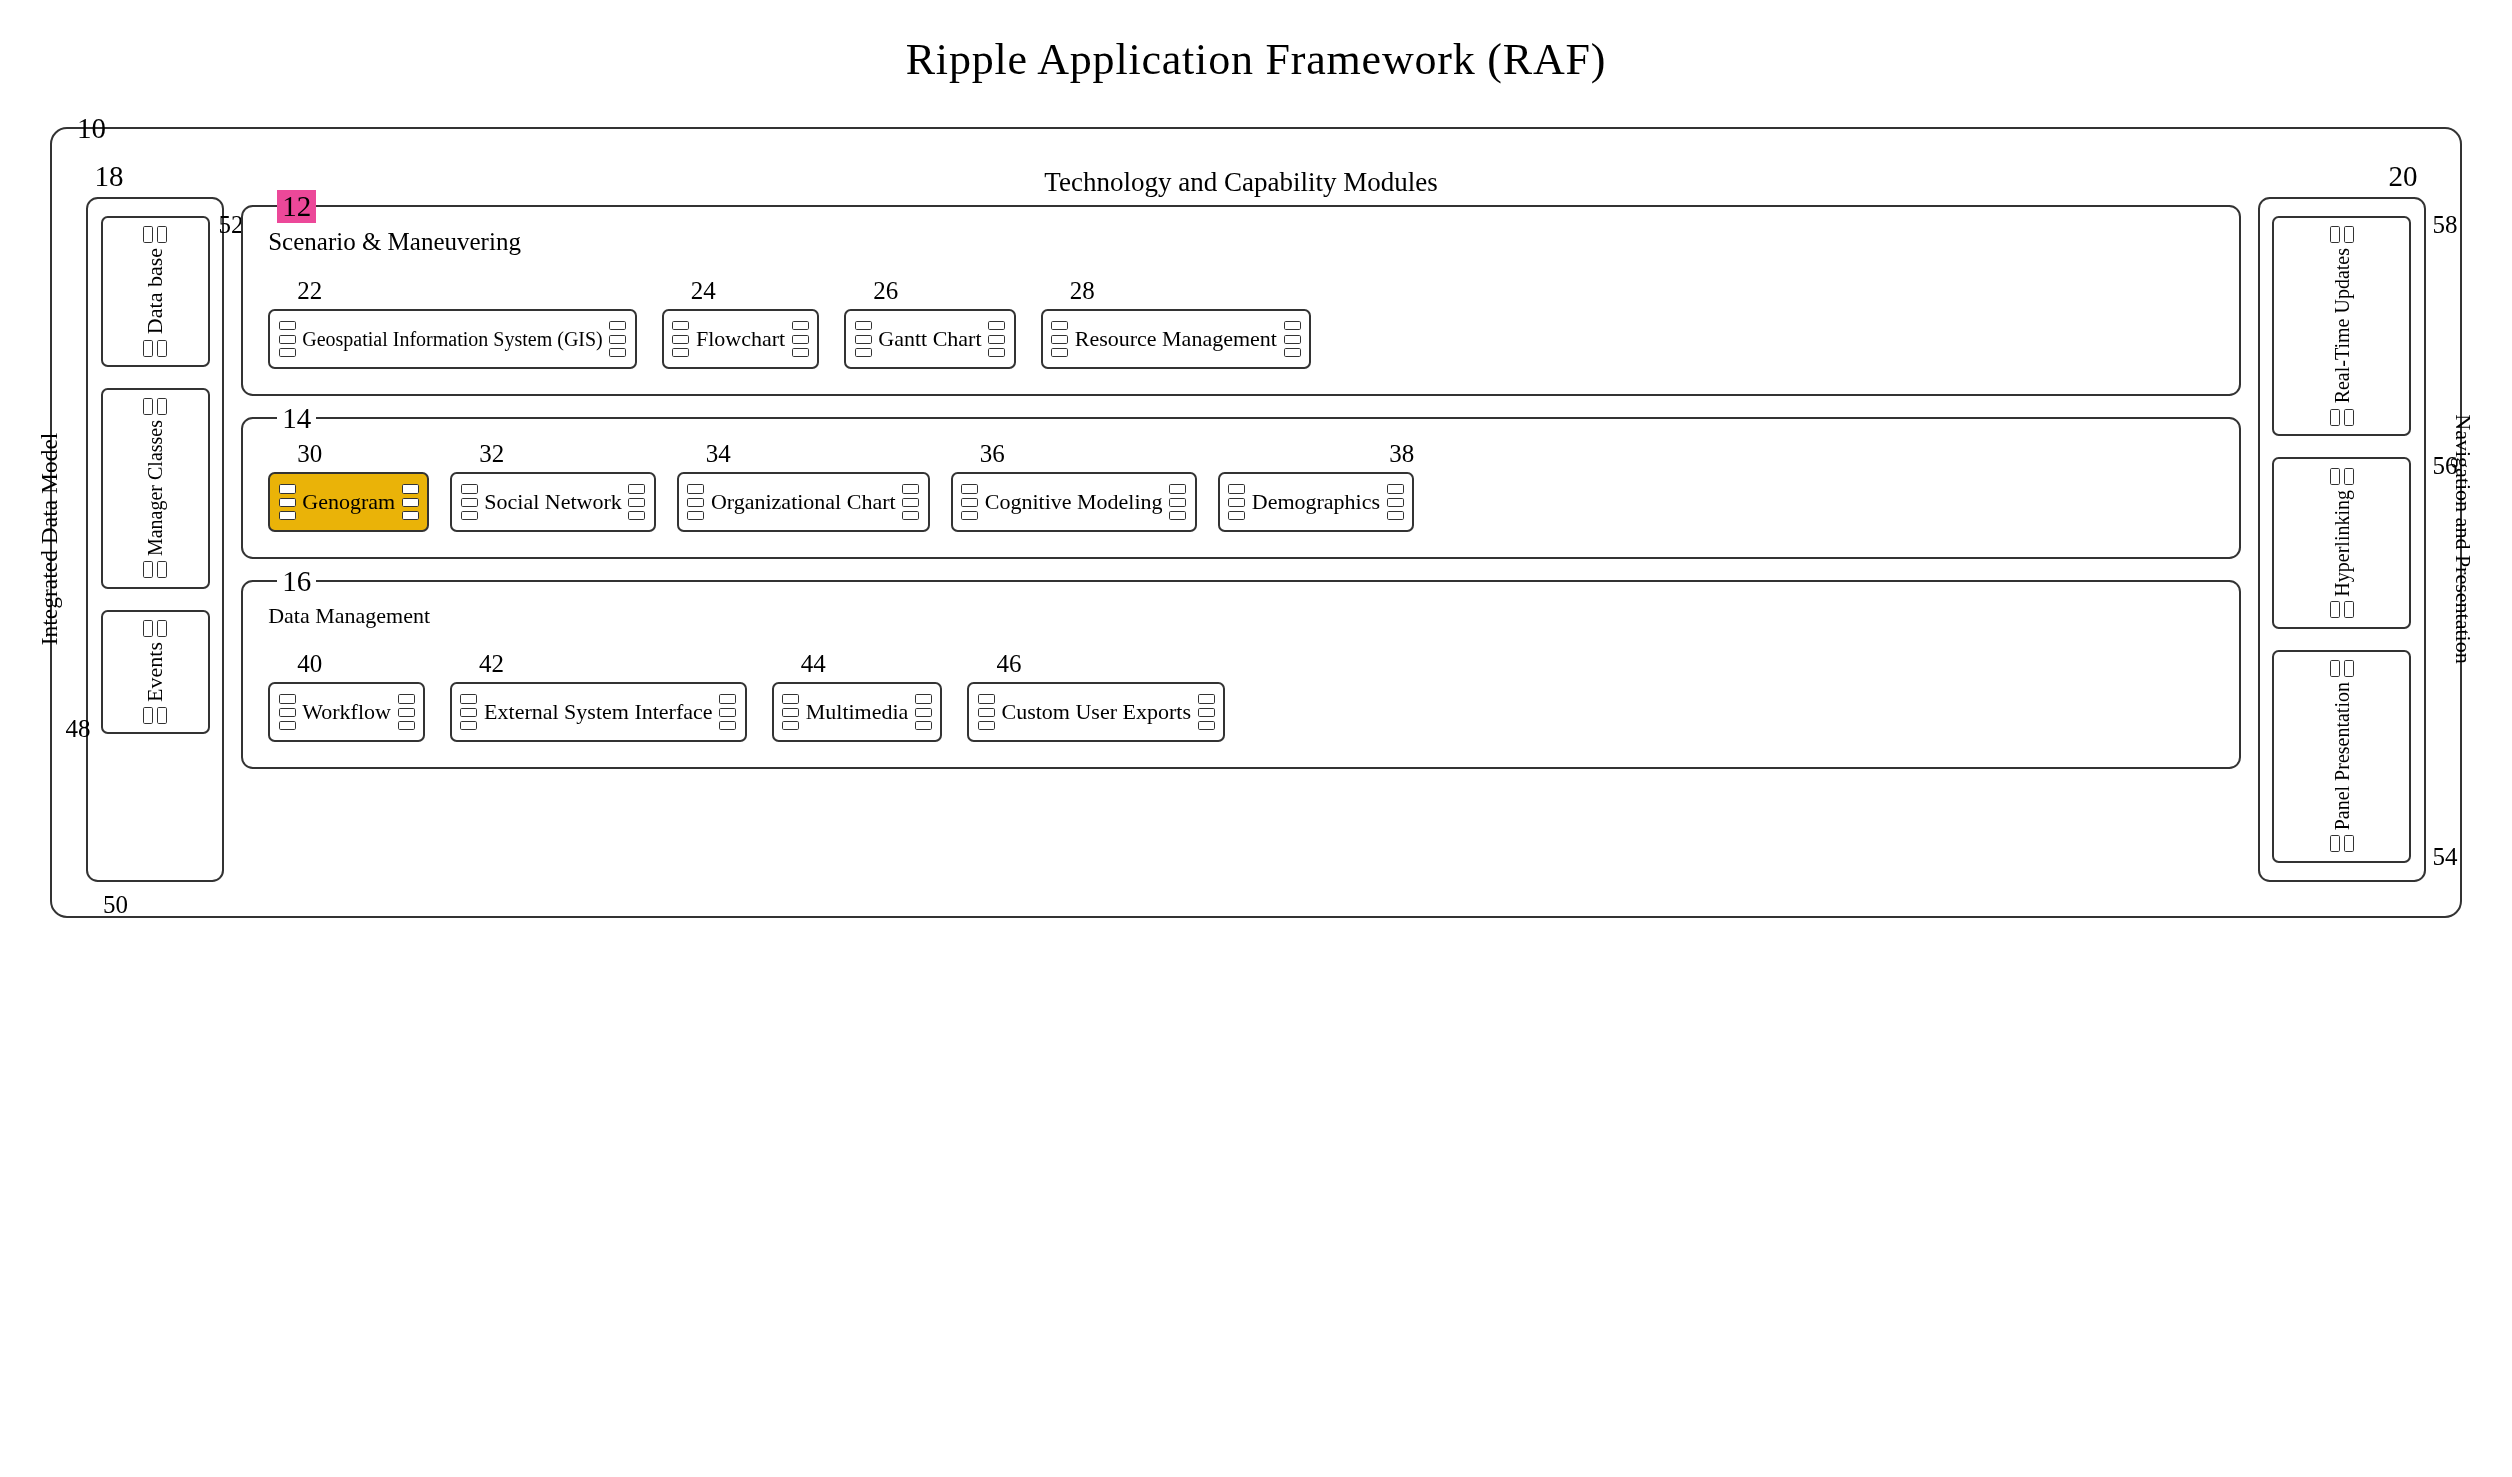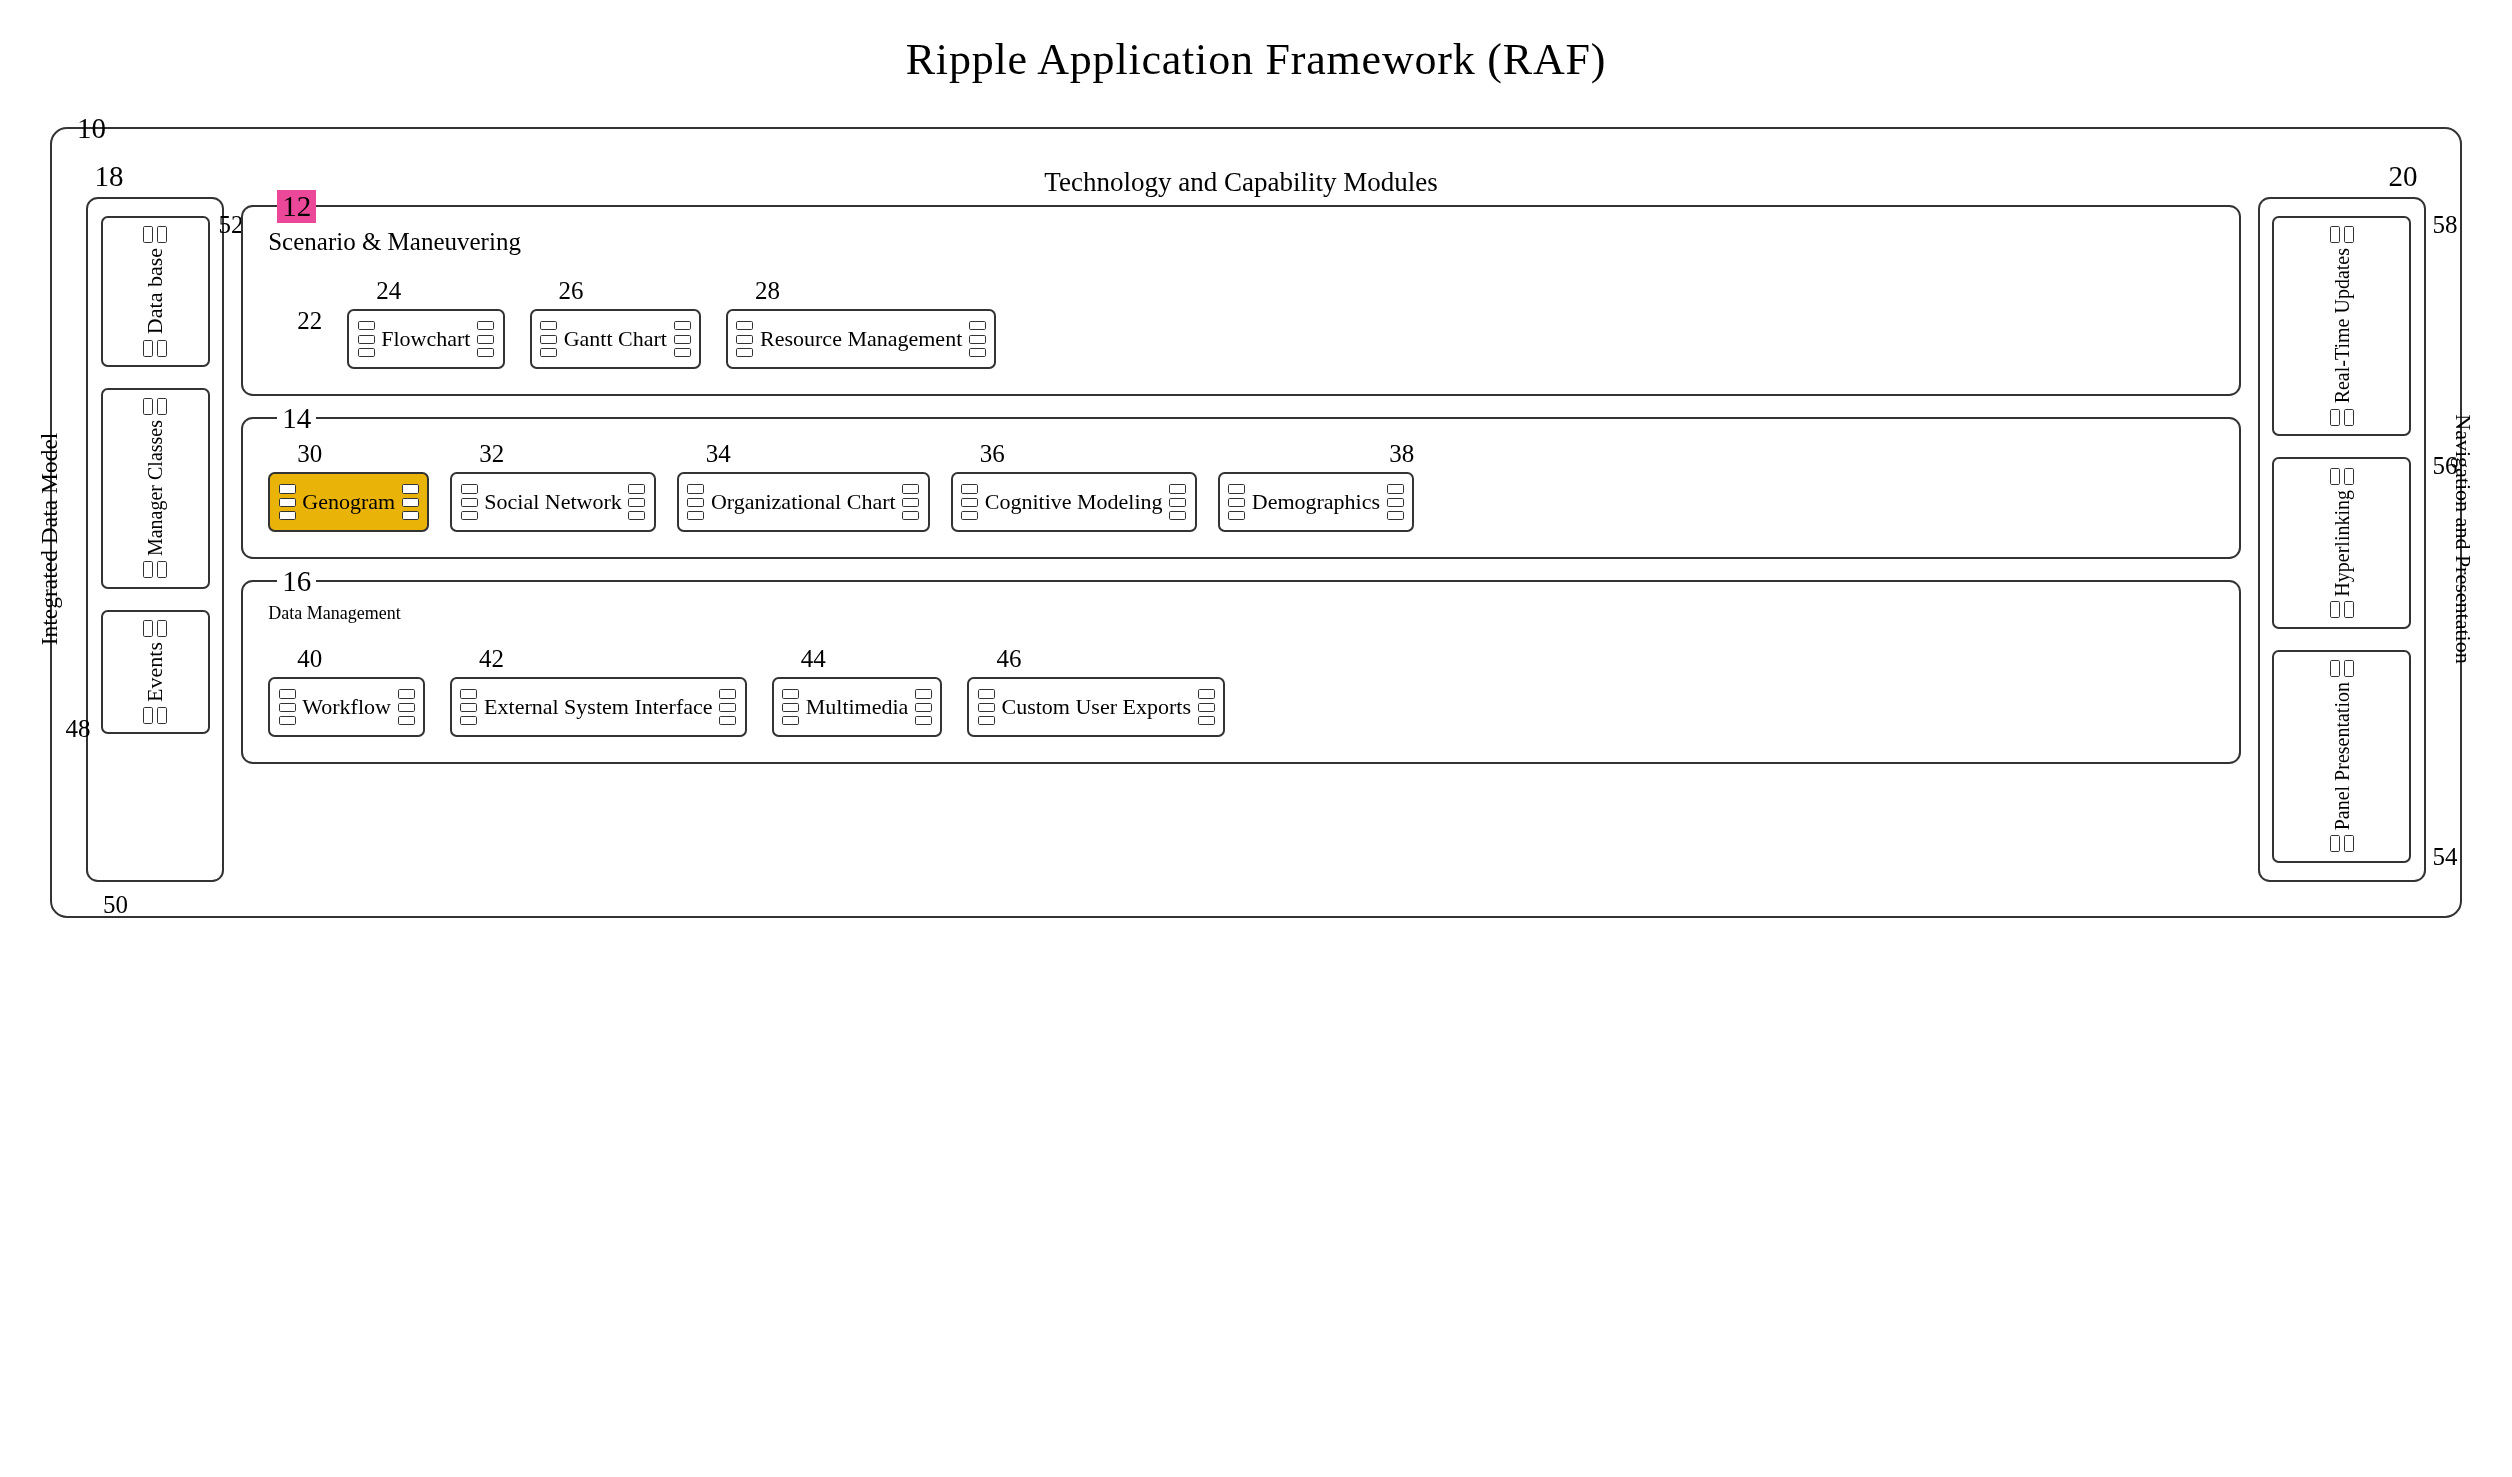--- a/index.html
+++ b/index.html
@@ -119,20 +119,33 @@
     <div style="flex:1; display:flex; flex-direction:column; gap:21px; position:relative; padding-top:42px;">
       <div style="position:absolute; top:4.2px; left:50%; transform:translateX(-50%); font-size:27px; white-space:nowrap;">Technology and Capability Modules</div>
 
       <div style="border:2.1px solid #333; border-radius:11.8px; padding:21px 25px 25px 25px; position:relative;">
         <span style="position:absolute; top:-17px; left:34px; font-size:29px; background:#ec4899; padding:0 5px;">12</span>
         <div style="font-size:25px; margin-bottom:21px;">Scenario &amp; Maneuvering</div>
         <div style="display:flex; flex-direction:row; gap:25px; align-items:center;">
 
           <div style="display:flex; flex-direction:column; align-items:flex-start;">
             <span style="font-size:25px; margin-bottom:4.2px; margin-left:29px;">22</span>
+            <div style="border:2.1px solid #333; border-radius:6.7px; padding:10px 8.4px; background:white; display:flex; flex-direction:row; align-items:center; min-width:168px;">
+              <div style="display:flex; flex-direction:column; gap:4.2px; margin-right:6.7px;">
+                <span style="display:block; width:17px; height:9.2px; border:1.7px solid #333; border-radius:1.7px; background:white;"></span>
+                <span style="display:block; width:17px; height:9.2px; border:1.7px solid #333; border-radius:1.7px; background:white;"></span>
+                <span style="display:block; width:17px; height:9.2px; border:1.7px solid #333; border-radius:1.7px; background:white;"></span>
+              </div>
+              <div style="font-size:20px; line-height:1.35; text-align:left;">Geospatial Information System (GIS)</div>
+              <div style="display:flex; flex-direction:column; gap:4.2px; margin-left:6.7px;">
+                <span style="display:block; width:17px; height:9.2px; border:1.7px solid #333; border-radius:1.7px; background:white;"></span>
+                <span style="display:block; width:17px; height:9.2px; border:1.7px solid #333; border-radius:1.7px; background:white;"></span>
+                <span style="display:block; width:17px; height:9.2px; border:1.7px solid #333; border-radius:1.7px; background:white;"></span>
+              </div>
+            </div>
           </div>
 
           <div style="display:flex; flex-direction:column; align-items:flex-start;">
             <span style="font-size:25px; margin-bottom:4.2px; margin-left:29px;">24</span>
             <div style="border:2.1px solid #333; border-radius:6.7px; padding:10px 8.4px; background:white; display:flex; flex-direction:row; align-items:center; min-width:143px;">
               <div style="display:flex; flex-direction:column; gap:4.2px; margin-right:6.7px;">
                 <span style="display:block; width:17px; height:9.2px; border:1.7px solid #333; border-radius:1.7px; background:white;"></span>
                 <span style="display:block; width:17px; height:9.2px; border:1.7px solid #333; border-radius:1.7px; background:white;"></span>
                 <span style="display:block; width:17px; height:9.2px; border:1.7px solid #333; border-radius:1.7px; background:white;"></span>
               </div>
@@ -269,21 +282,21 @@
                 <span style="display:block; width:17px; height:9.2px; border:1.7px solid #333; border-radius:1.7px; background:white;"></span>
               </div>
             </div>
           </div>
 
         </div>
       </div>
 
       <div style="border:2.1px solid #333; border-radius:11.8px; padding:21px 25px 25px 25px; position:relative;">
         <span style="position:absolute; top:-17px; left:34px; font-size:29px; background:white; padding:0 5px;">16</span>
-        <div style="font-size:18px; margin-bottom:21px;">Data Management</div>
+        <div style="font-size:22px; margin-bottom:21px;">Data Management</div>
         <div style="display:flex; flex-direction:row; gap:25px; align-items:center;">
 
           <div style="display:flex; flex-direction:column; align-items:flex-start;">
             <span style="font-size:25px; margin-bottom:4.2px; margin-left:29px;">40</span>
             <div style="border:2.1px solid #333; border-radius:6.7px; padding:10px 8.4px; background:white; display:flex; flex-direction:row; align-items:center; min-width:143px;">
               <div style="display:flex; flex-direction:column; gap:4.2px; margin-right:6.7px;">
                 <span style="display:block; width:17px; height:9.2px; border:1.7px solid #333; border-radius:1.7px; background:white;"></span>
                 <span style="display:block; width:17px; height:9.2px; border:1.7px solid #333; border-radius:1.7px; background:white;"></span>
                 <span style="display:block; width:17px; height:9.2px; border:1.7px solid #333; border-radius:1.7px; background:white;"></span>
               </div>

